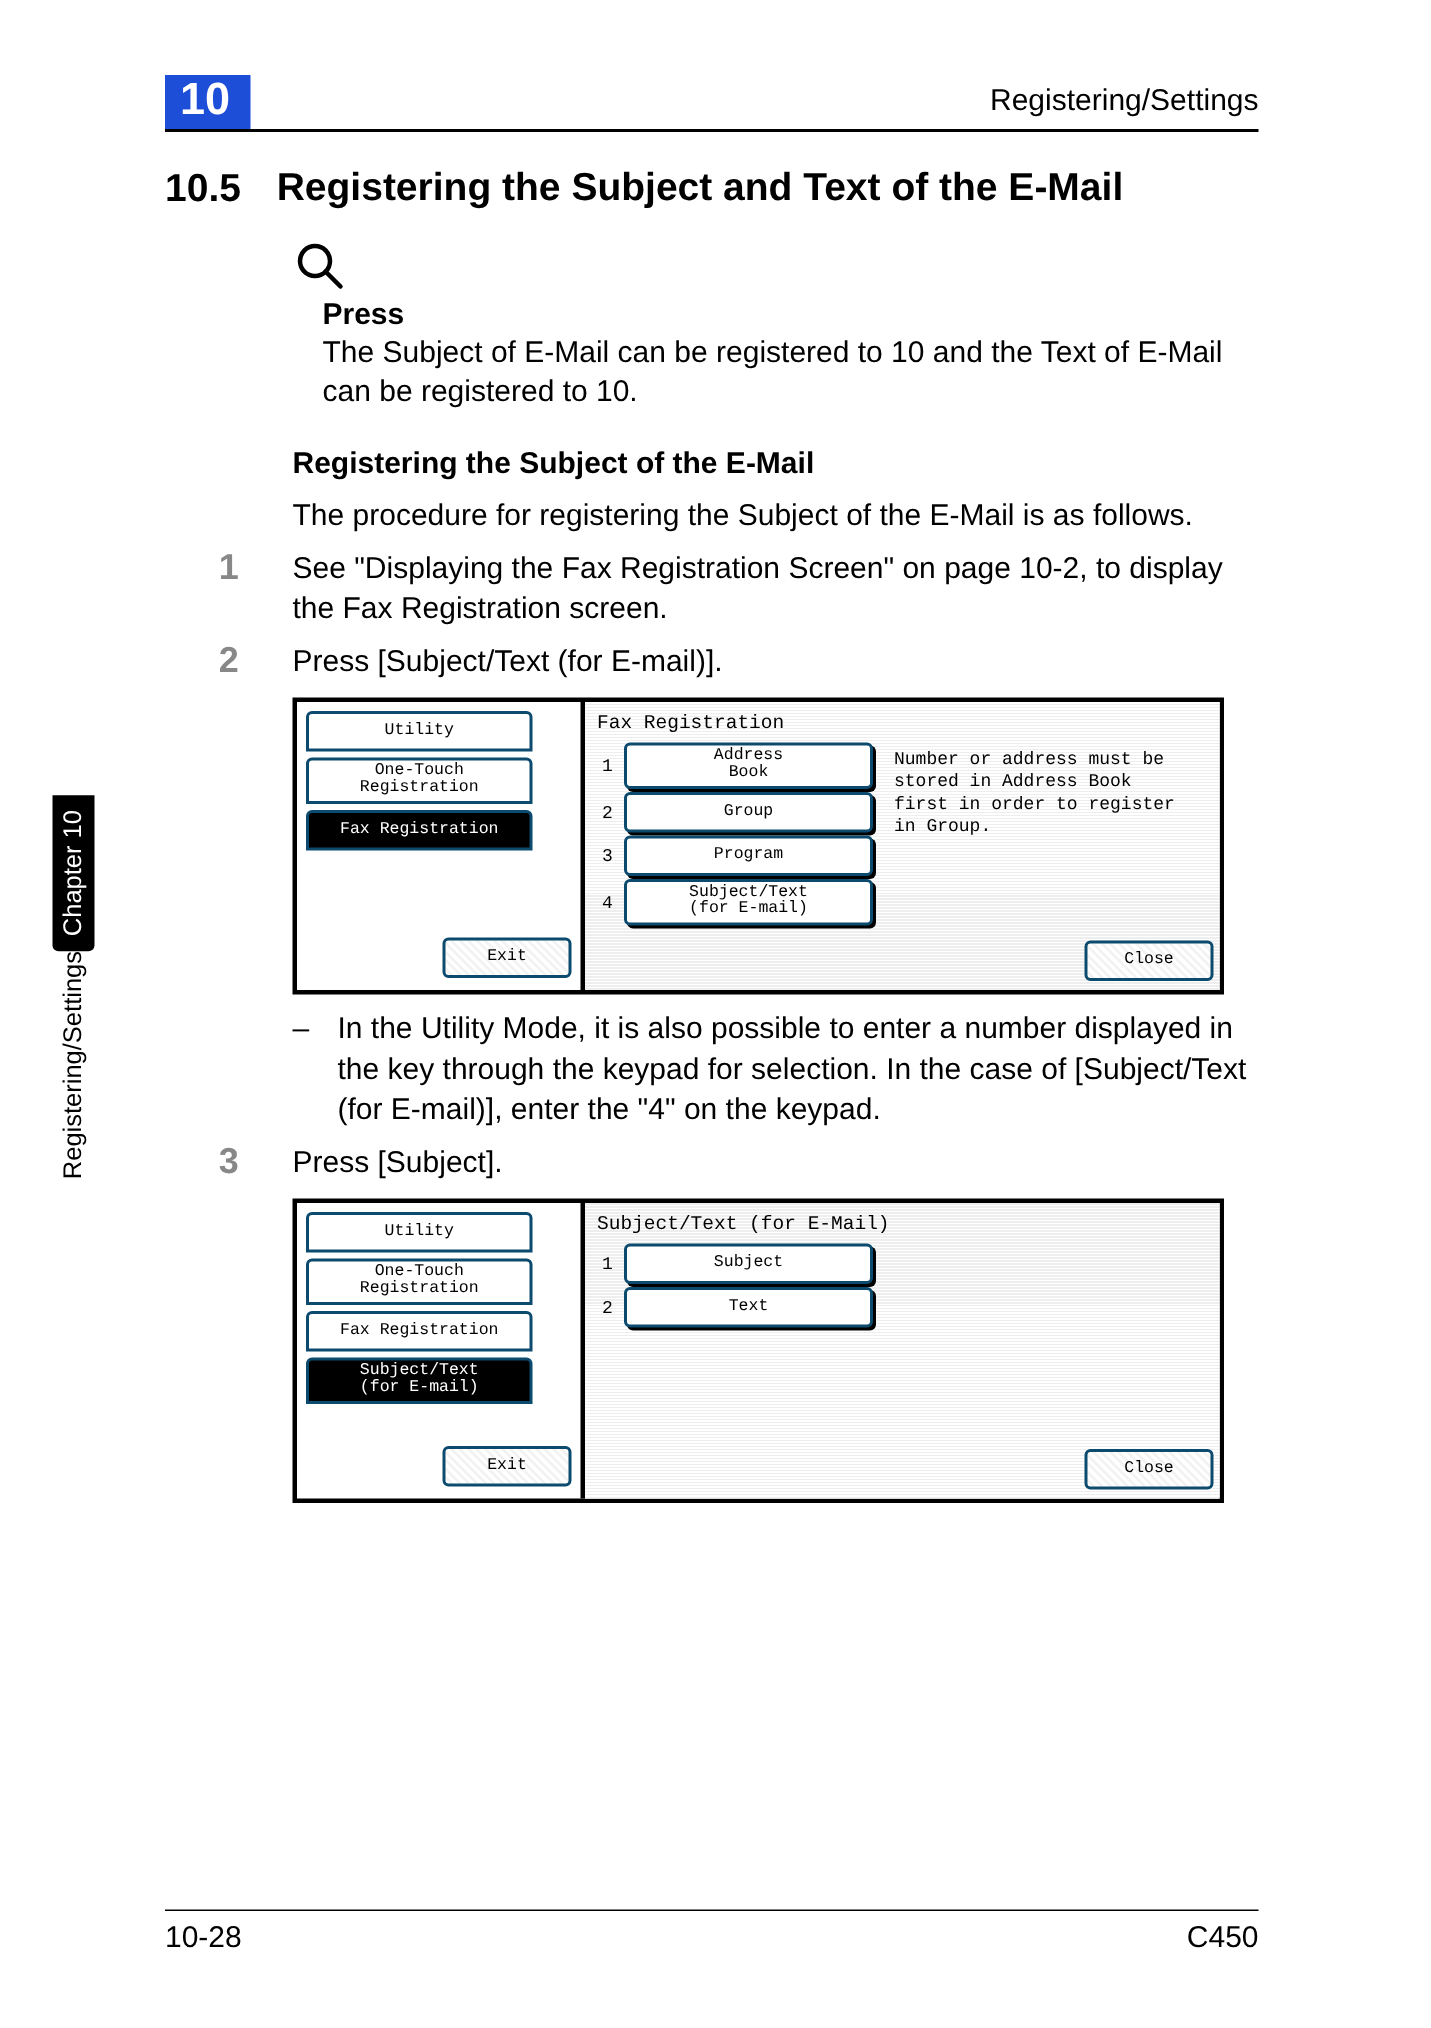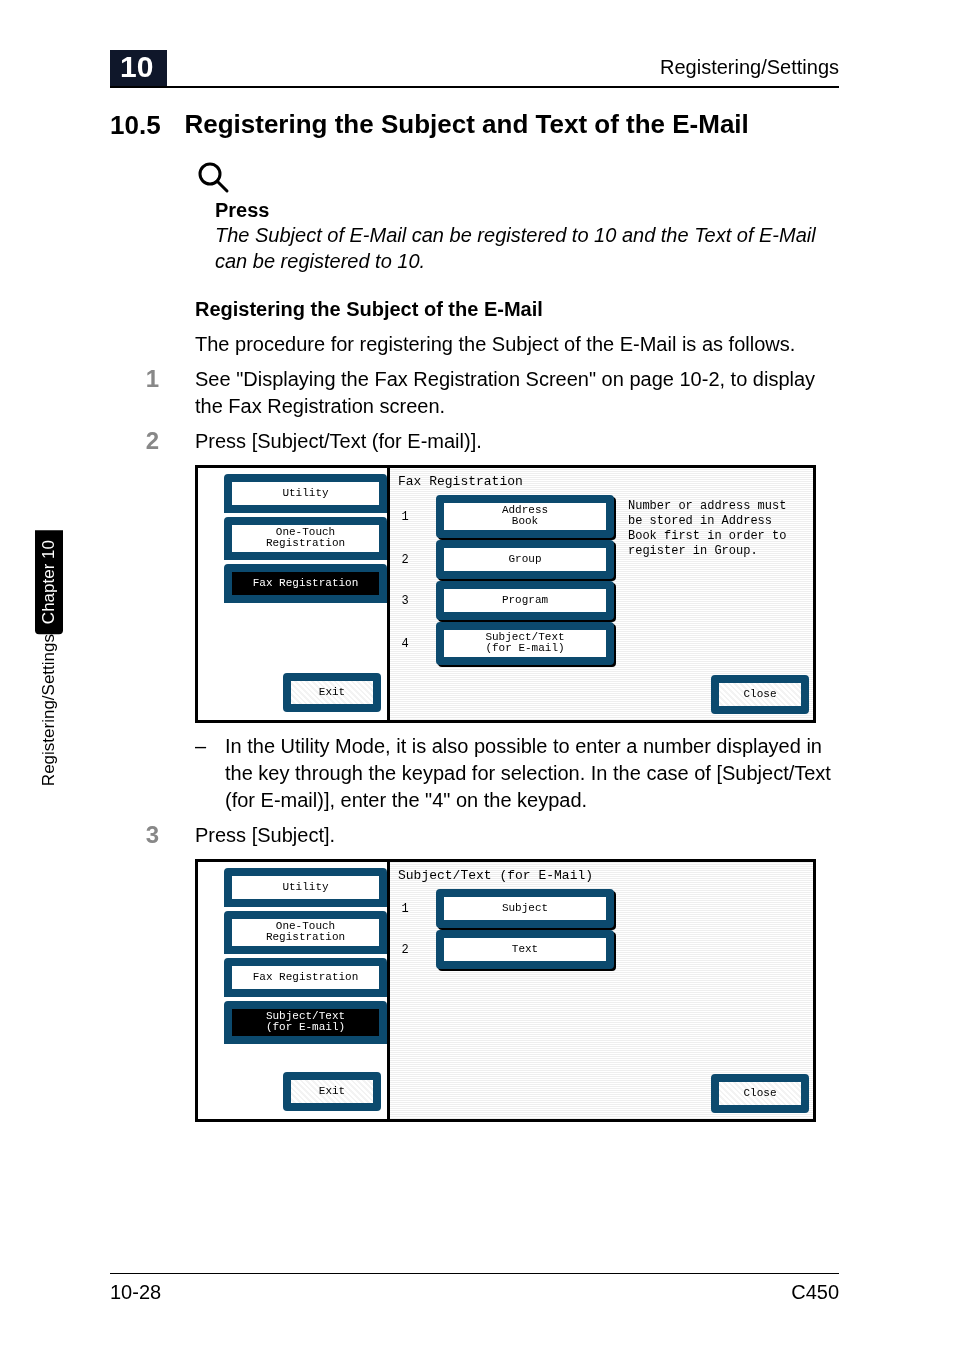--- a/index.html
+++ b/index.html
@@ -22,21 +22,21 @@
   .header-row {
     position: absolute;
     left: 0;
     right: 0;
     top: 50px;
   }
   .chapter-badge {
     position: absolute;
     left: 110px;
     top: 0;
-    background: #0f172a;
+    background: #1d4ed8;
     color: #fff;
     font-size: 30px;
     font-weight: bold;
     padding: 2px 14px 4px 10px;
     line-height: 1;
   }
   .header-right {
     position: absolute;
     right: 115px;
     top: 6px;
@@ -88,21 +88,20 @@
 
   .detail-label {
     margin-left: 105px;
     font-size: 20px;
     font-weight: bold;
     margin-top: 4px;
   }
   .detail-text {
     margin-left: 105px;
     font-size: 20px;
-    font-style: italic;
     line-height: 1.3;
   }
 
   .subhead {
     margin-left: 85px;
     font-size: 20px;
     font-weight: bold;
     margin-top: 24px;
     margin-bottom: 10px;
   }
@@ -184,34 +183,33 @@
     padding-left:4px;
   }
   .lcd-list-row { display:flex; align-items:center; gap:4px; }
   .lcd-idx {
     width: 14px;
     text-align:center;
     font-size:12px;
   }
 
   .px-btn {
-    border: 8px solid #0c4a6e;
+    border: 2px solid #0c4a6e;
     background: #fff;
     padding: 2px 6px 3px 6px;
     text-align: center;
     border-radius: 4px 4px 4px 4px;
     box-shadow: 2px 2px 0 #000;
     line-height: 1;
     font-size: 11px;
     min-height: 18px;
     display:flex;
     align-items:center;
     justify-content:center;
     position:relative;
-    margin-left:20px;
   }
   .px-btn.two-line { flex-direction:column; line-height:1; }
   .px-btn.active {
     background:#000;
     color:#fff;
   }
   .px-btn.wide { width: 150px; }
   .px-btn.wide2 { width: 135px; }
   .px-btn.tab  { border-radius: 4px 4px 0 0; box-shadow:none; }
   .px-btn.flat { box-shadow:none; background-image: repeating-linear-gradient(45deg,#fff 0 2px,#f3f3f3 2px 4px);}

